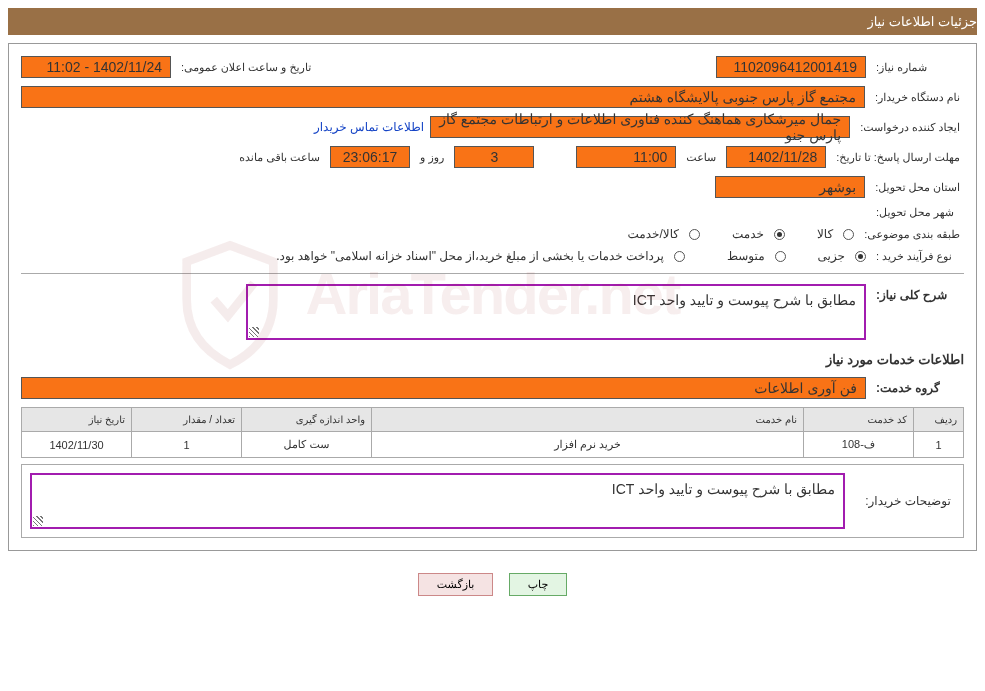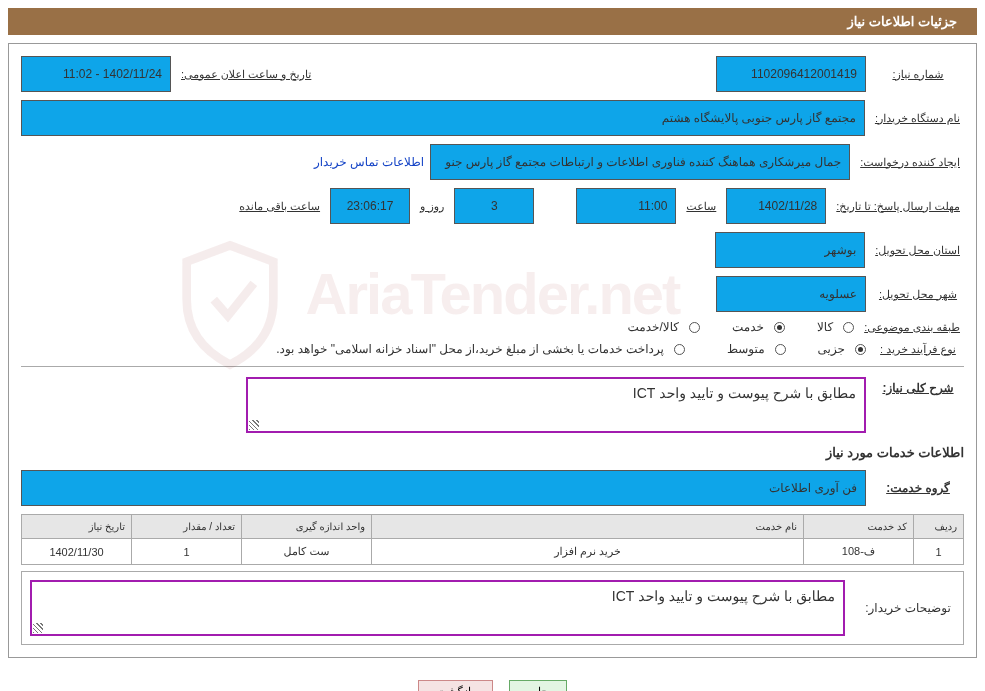--- a/index.html
+++ b/index.html
@@ -9,57 +9,56 @@
       background: #fff;
       direction: rtl;
       color: #333;
       width: 985px;
       height: 691px;
       position: relative;
     }
     .header-bar {
       background: #997046;
       color: #fff;
-      padding: 6px 20px;
+      padding: 6px 0;
       font-size: 13px;
-      font-weight: bold;
+      font-weight: normal;
       margin: 8px 8px 0 8px;
     }
     .main-container {
       border: 1px solid #999;
       margin: 8px;
       padding: 12px;
       background: #fff;
     }
     .row {
       display: flex;
       align-items: center;
       margin-bottom: 8px;
       gap: 6px;
     }
     .label {
       font-size: 11px;
       white-space: nowrap;
       padding: 0 4px;
       min-width: 92px;
-      text-align: center;
-      text-decoration: underline;
+      text-align: left;
     }
     .label.bold {
       font-weight: bold;
       font-size: 12px;
     }
     .val-box {
       border: 1px solid #555;
-      background: #0ea5e9;
+      background: #f97316;
       padding: 3px 8px;
-      font-size: 12px;
+      font-size: 14px;
       min-width: 80px;
       text-align: right;
-      height: 36px;
+      height: 22px;
       display: flex;
       align-items: center;
     }
     .val-box.long { flex: 1; }
     .val-box.fixed-150 { width: 150px; }
     .val-box.fixed-100 { width: 100px; }
     .val-box.fixed-70 { width: 70px; }
     .link-blue { color: #1544c6; cursor: pointer; }
     .hr { border-top: 1px solid #aaa; margin: 10px 0; }
     .radio { width: 11px; height: 11px; border: 1px solid #555; border-radius: 50%; display: inline-block; background: #fff; position: relative; vertical-align: middle; margin-left: 4px; }
@@ -209,21 +208,20 @@
     <span class="label" style="min-width:auto">ساعت باقی مانده</span>
   </div>
 
   <div class="row">
     <span class="label">استان محل تحویل:</span>
     <span class="val-box fixed-150">بوشهر</span>
   </div>
 
   <div class="row">
     <span class="label">شهر محل تحویل:</span>
-    <span class="val-box fixed-150">عسلویه</span>
   </div>
 
   <div class="row">
     <span class="label">طبقه بندی موضوعی:</span>
     <span class="radio"></span>
     <span>کالا</span>
     <span style="width:20px"></span>
     <span class="radio checked"></span>
     <span>خدمت</span>
     <span style="width:20px"></span>

